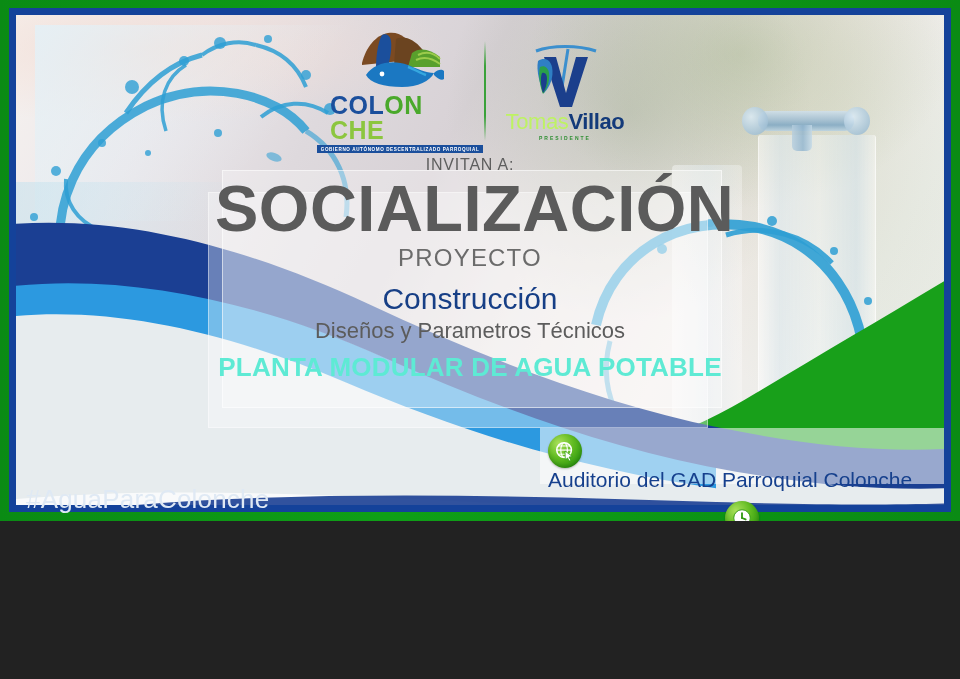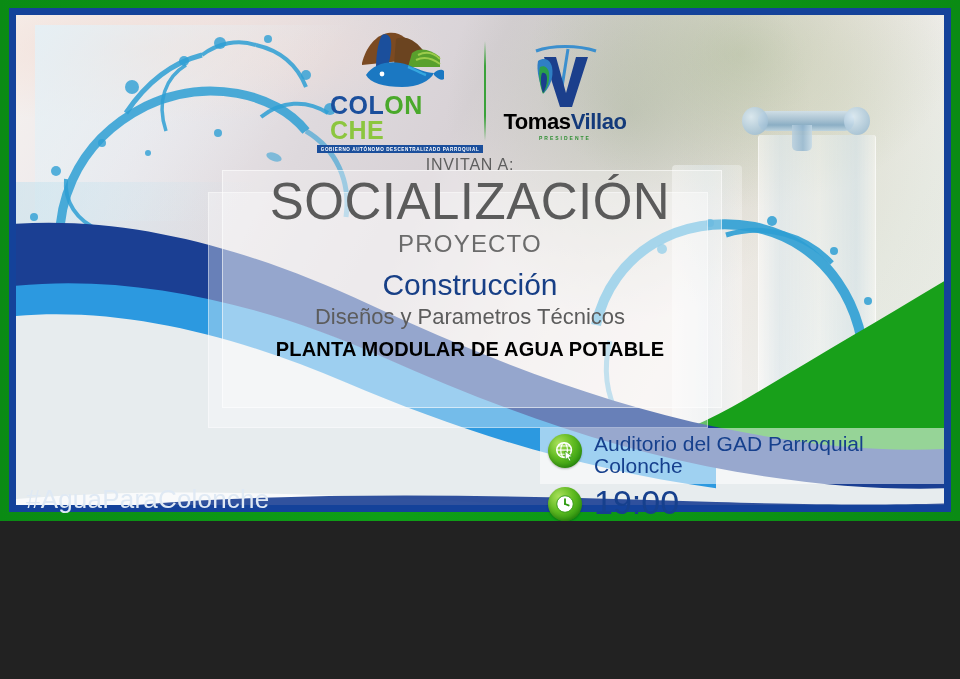--- a/index.html
+++ b/index.html
@@ -106,34 +106,34 @@
   .colonche-word{font-size:25px;font-weight:bold;letter-spacing:.5px;line-height:1;
     font-family:"Liberation Sans", sans-serif;margin-top:2px;}
   .colonche-word span{display:inline-block;}
   .c-blue{color:#1b4f9c;}
   .c-green{color:#4aa92b;}
   .c-lime{color:#8cc63f;}
   .colonche-sub{font-size:4.6px;font-weight:bold;letter-spacing:.6px;color:#12468f;
     margin-top:2px;white-space:nowrap;background:#1b4f9c;color:#fff;padding:1.5px 4px;}
 
   .tv-word{font-size:22px;line-height:1;letter-spacing:-.4px;}
-  .tv-tomas{color:#000000;font-weight:bold;}
+  .tv-tomas{color:#bef264;font-weight:normal;}
   .tv-villao{color:#133a7a;font-weight:bold;}
   .tv-sub{font-size:5px;letter-spacing:2px;color:#2f8f33;font-weight:bold;margin-top:2px;}
 
   
   .headline{
     position:absolute;left:215px;top:156px;width:510px;text-align:center;
   }
   .invitan{font-size:16px;letter-spacing:.8px;color:#5e5e5e;margin-bottom:2px;}
-  .socializacion{font-size:51px;letter-spacing:.5px;color:#5b5b5b;line-height:1.02;font-weight:normal;}
+  .socializacion{font-size:65px;letter-spacing:.5px;color:#5b5b5b;line-height:1.02;font-weight:bold;}
   .proyecto{font-size:24px;letter-spacing:1.2px;color:#6b6b6b;margin-top:2px;}
   .construccion{font-size:30px;font-weight:normal;color:#173f86;margin-top:10px;}
   .disenos{font-size:22px;color:#5c5c5c;margin-top:2px;}
-  .planta{font-size:20px;font-weight:bold;color:#000000;margin-top:8px;letter-spacing:.2px;}
+  .planta{font-size:26px;font-weight:bold;color:#5eead4;margin-top:8px;letter-spacing:.2px;}
 
   
   .waves{position:absolute;left:16px;top:15px;right:16px;bottom:16px;overflow:hidden;pointer-events:none;}
 
   
   .hashtag{
     position:absolute;left:26px;top:484px;
     font-size:26px;color:#dfe9f4;letter-spacing:.2px;
   }
 
@@ -144,21 +144,21 @@
   .tagline svg{width:100%;height:100%;}
 
   
   .info-strip{
     position:absolute;left:540px;top:428px;width:404px;height:56px;
     background:rgba(255,255,255,.55);
   }
   .info{
     position:absolute;left:548px;top:432px;width:400px;
   }
-  .info-row{display:flex;align-items:flex-start;margin-bottom:6px;}
+  .info-row{display:flex;align-items:flex-start;margin-bottom:6px;flex-direction:column;}
   .info-row .ico{flex:0 0 auto;width:34px;height:34px;margin-right:12px;margin-top:2px;}
   .info-row .txt{color:#16408d;line-height:1.05;}
   .row-place .txt{font-size:21px;padding-top:1px;}
   .row-date{margin-top:6px;align-items:center;}
   .row-date .txt{font-size:27px;}
   .row-time{margin-top:8px;align-items:center;}
   .row-time .txt{font-size:34px;}
 
   .ico-circle{width:34px;height:34px;border-radius:50%;
     background:radial-gradient(circle at 32% 28%, #a9e05a 0%, #62bc22 42%, #2f9a10 78%, #1f8609 100%);

